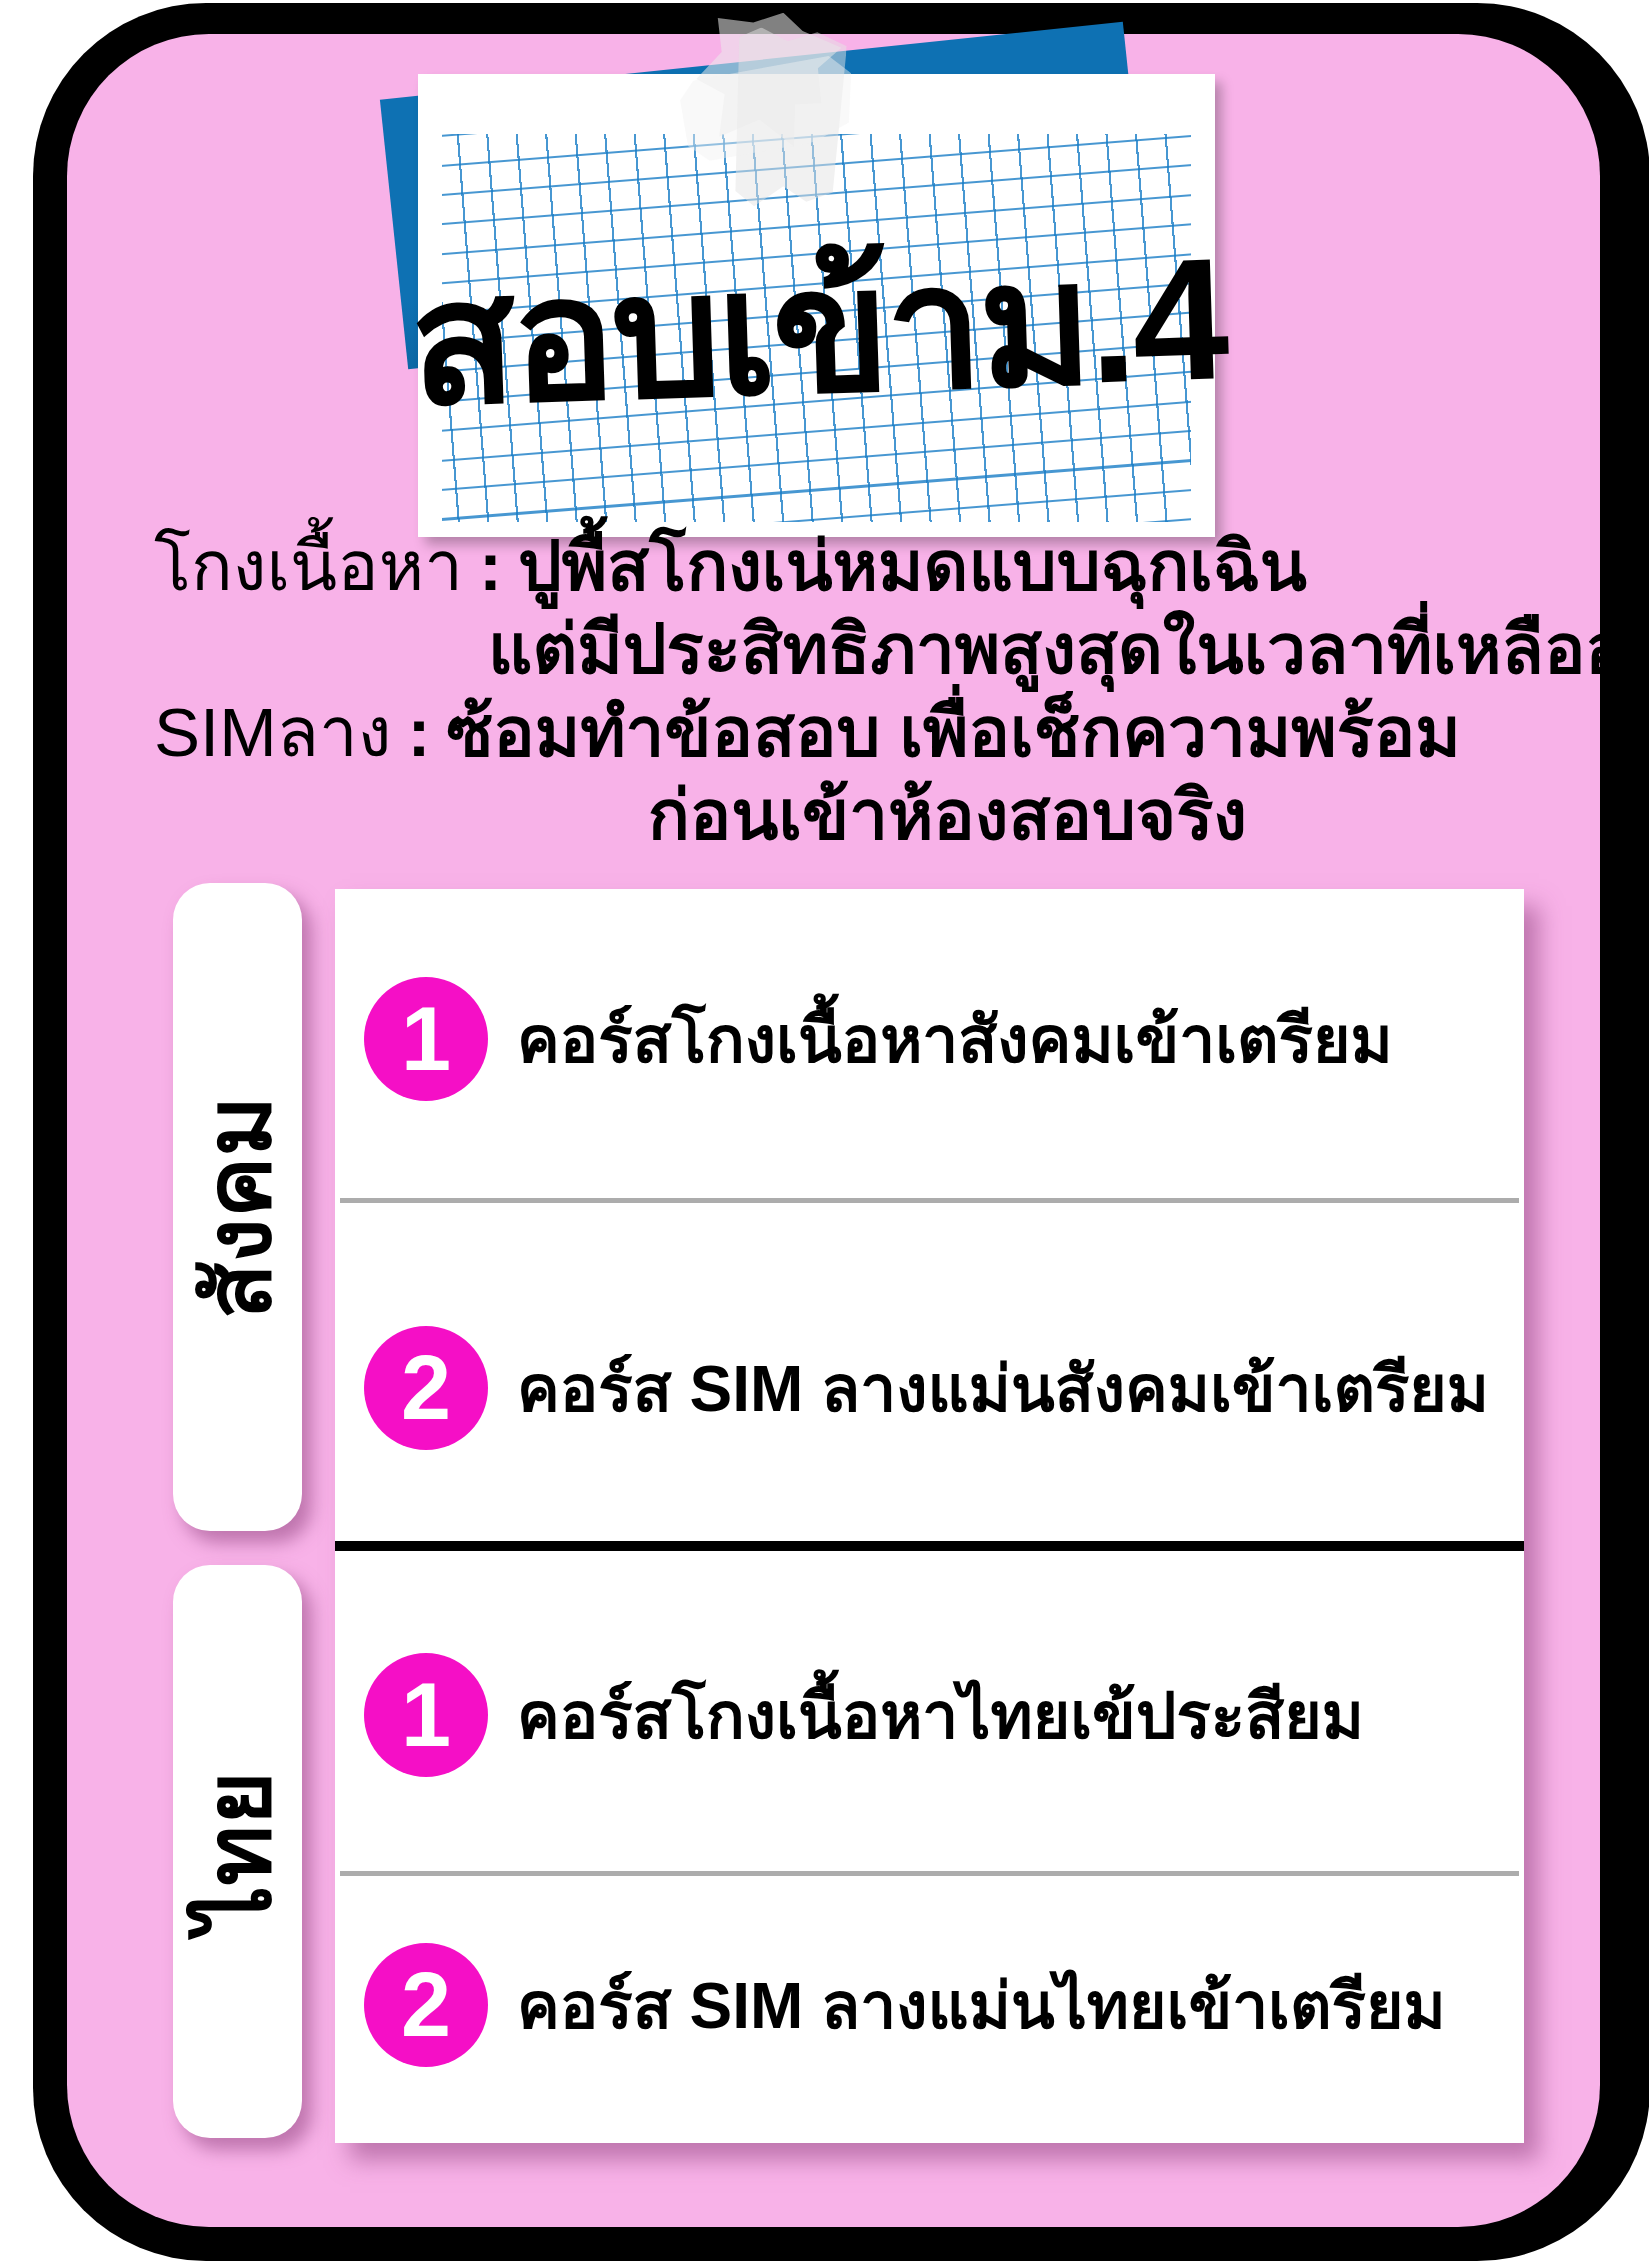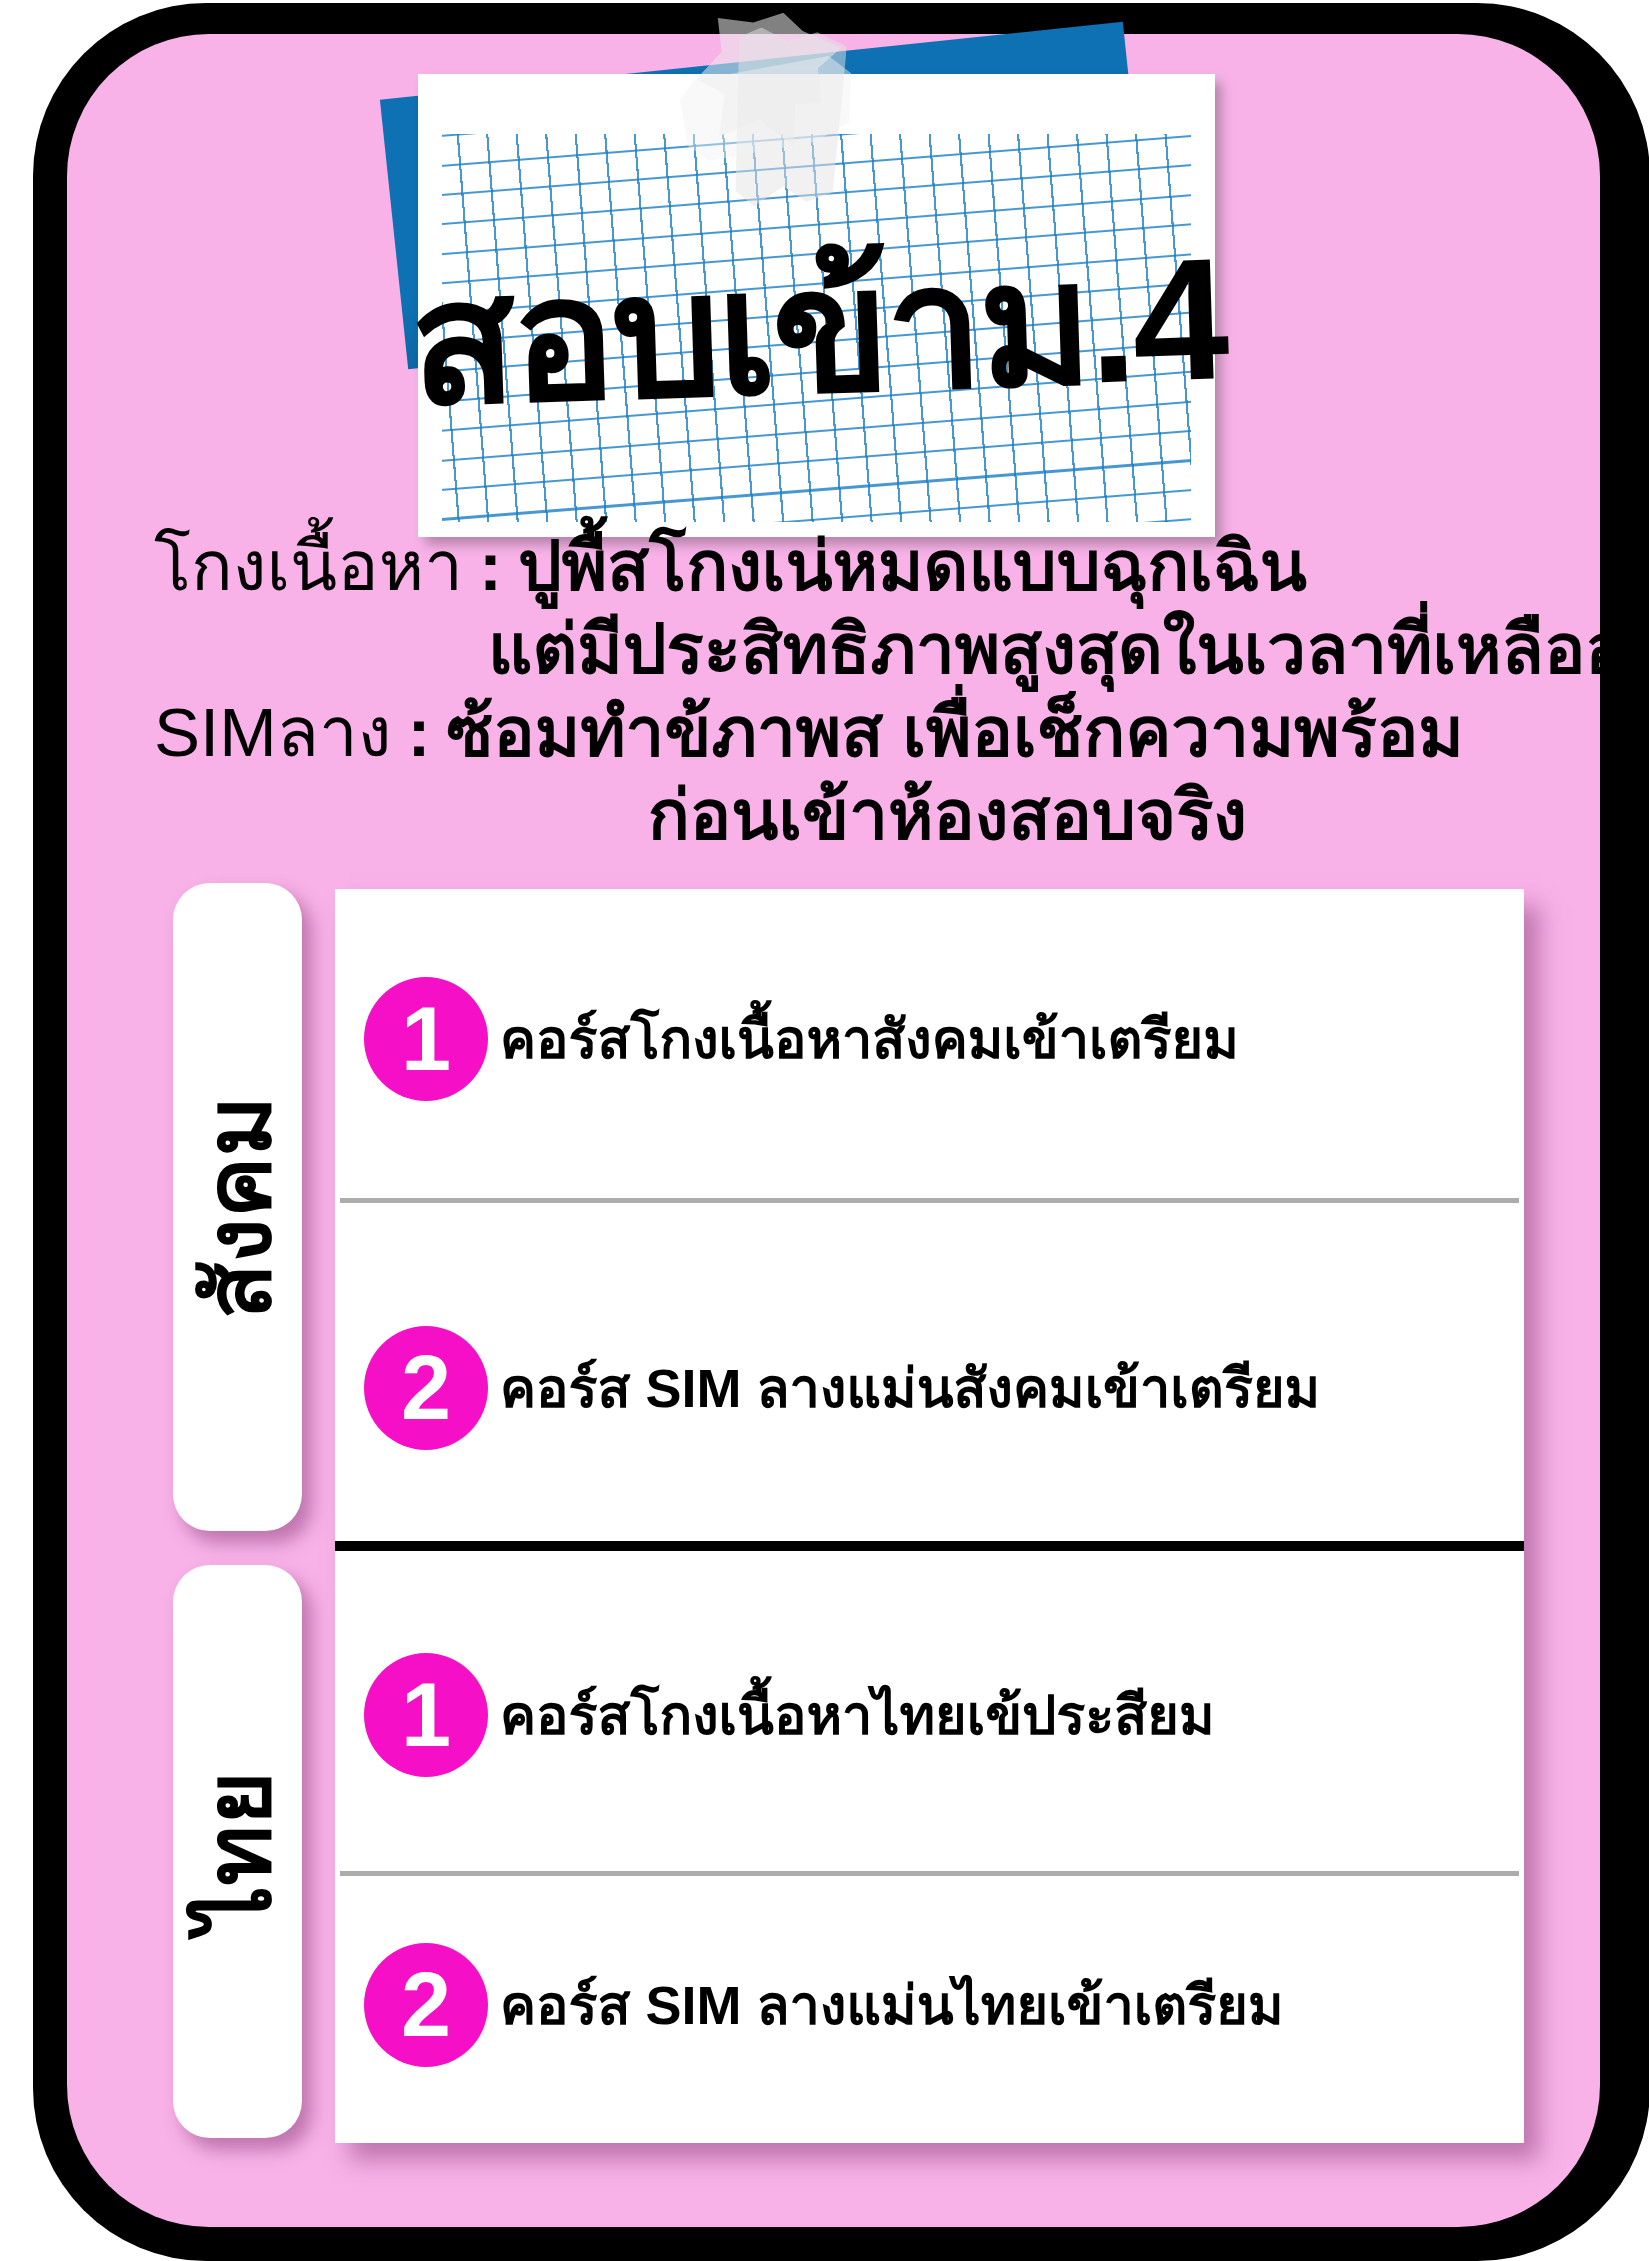--- a/index.html
+++ b/index.html
@@ -86,21 +86,21 @@
     position:absolute;left:29px;right:16px;height:124px;
     display:flex;align-items:center;
   }
   .item-1{top:88px;} .item-2{top:437px;} .item-3{top:764px;} .item-4{top:1054px;}
   .num-badge{
     flex:0 0 124px;width:124px;height:124px;border-radius:50%;
     background:var(--magenta,#F50FC6);color:#fff;
     display:flex;align-items:center;justify-content:center;
     font-size:90px;font-weight:800;
   }
-  .item-title{margin-left:12px;font-size:54px;font-weight:800;white-space:nowrap;}
+  .item-title{margin-left:29px;font-size:64px;font-weight:800;white-space:nowrap;}
   .sep{position:absolute;}
   .sep-thin{left:5.3px;right:5.3px;height:4.7px;background:var(--gray,#ACACAC);}
   .sep-thin-1{top:309px;} .sep-thin-2{top:982px;}
   .sep-thick{left:0;right:0;top:652px;height:9.5px;background:#000;}
 </style>
 </head>
 <body>
 
 <div class="canvas">
   <div class="frame-black">
@@ -118,21 +118,21 @@
   <div class="tape tape-b"></div>
   <div class="tape tape-c"></div>
 
 
   <div class="desc">
     <div class="desc-line">
       <span class="desc-label">โกงเนื้อหา</span><span class="desc-colon">:</span><span>ปูพื้สโกงเน่หมดแบบฉุกเฉิน</span>
     </div>
     <div class="desc-line indent-1">แต่มีประสิทธิภาพสูงสุดในเวลาที่เหลืออยู่</div>
     <div class="desc-line">
-      <span class="desc-label">SIMลาง</span><span class="desc-colon">:</span><span>ซ้อมทำข้ภาพส เพื่อเช็กความพร้อม</span>
+      <span class="desc-label">SIMลาง</span><span class="desc-colon">:</span><span>ซ้อมทำข้อสอบ เพื่อเช็กความพร้อม</span>
     </div>
     <div class="desc-line indent-2">ก่อนเข้าห้องสอบจริง</div>
   </div>
 
   <div class="subject-pill pill-1">
     <span>สังคม</span>
   </div>
   <div class="subject-pill pill-2">
     <span>ไทย</span>
   </div>

